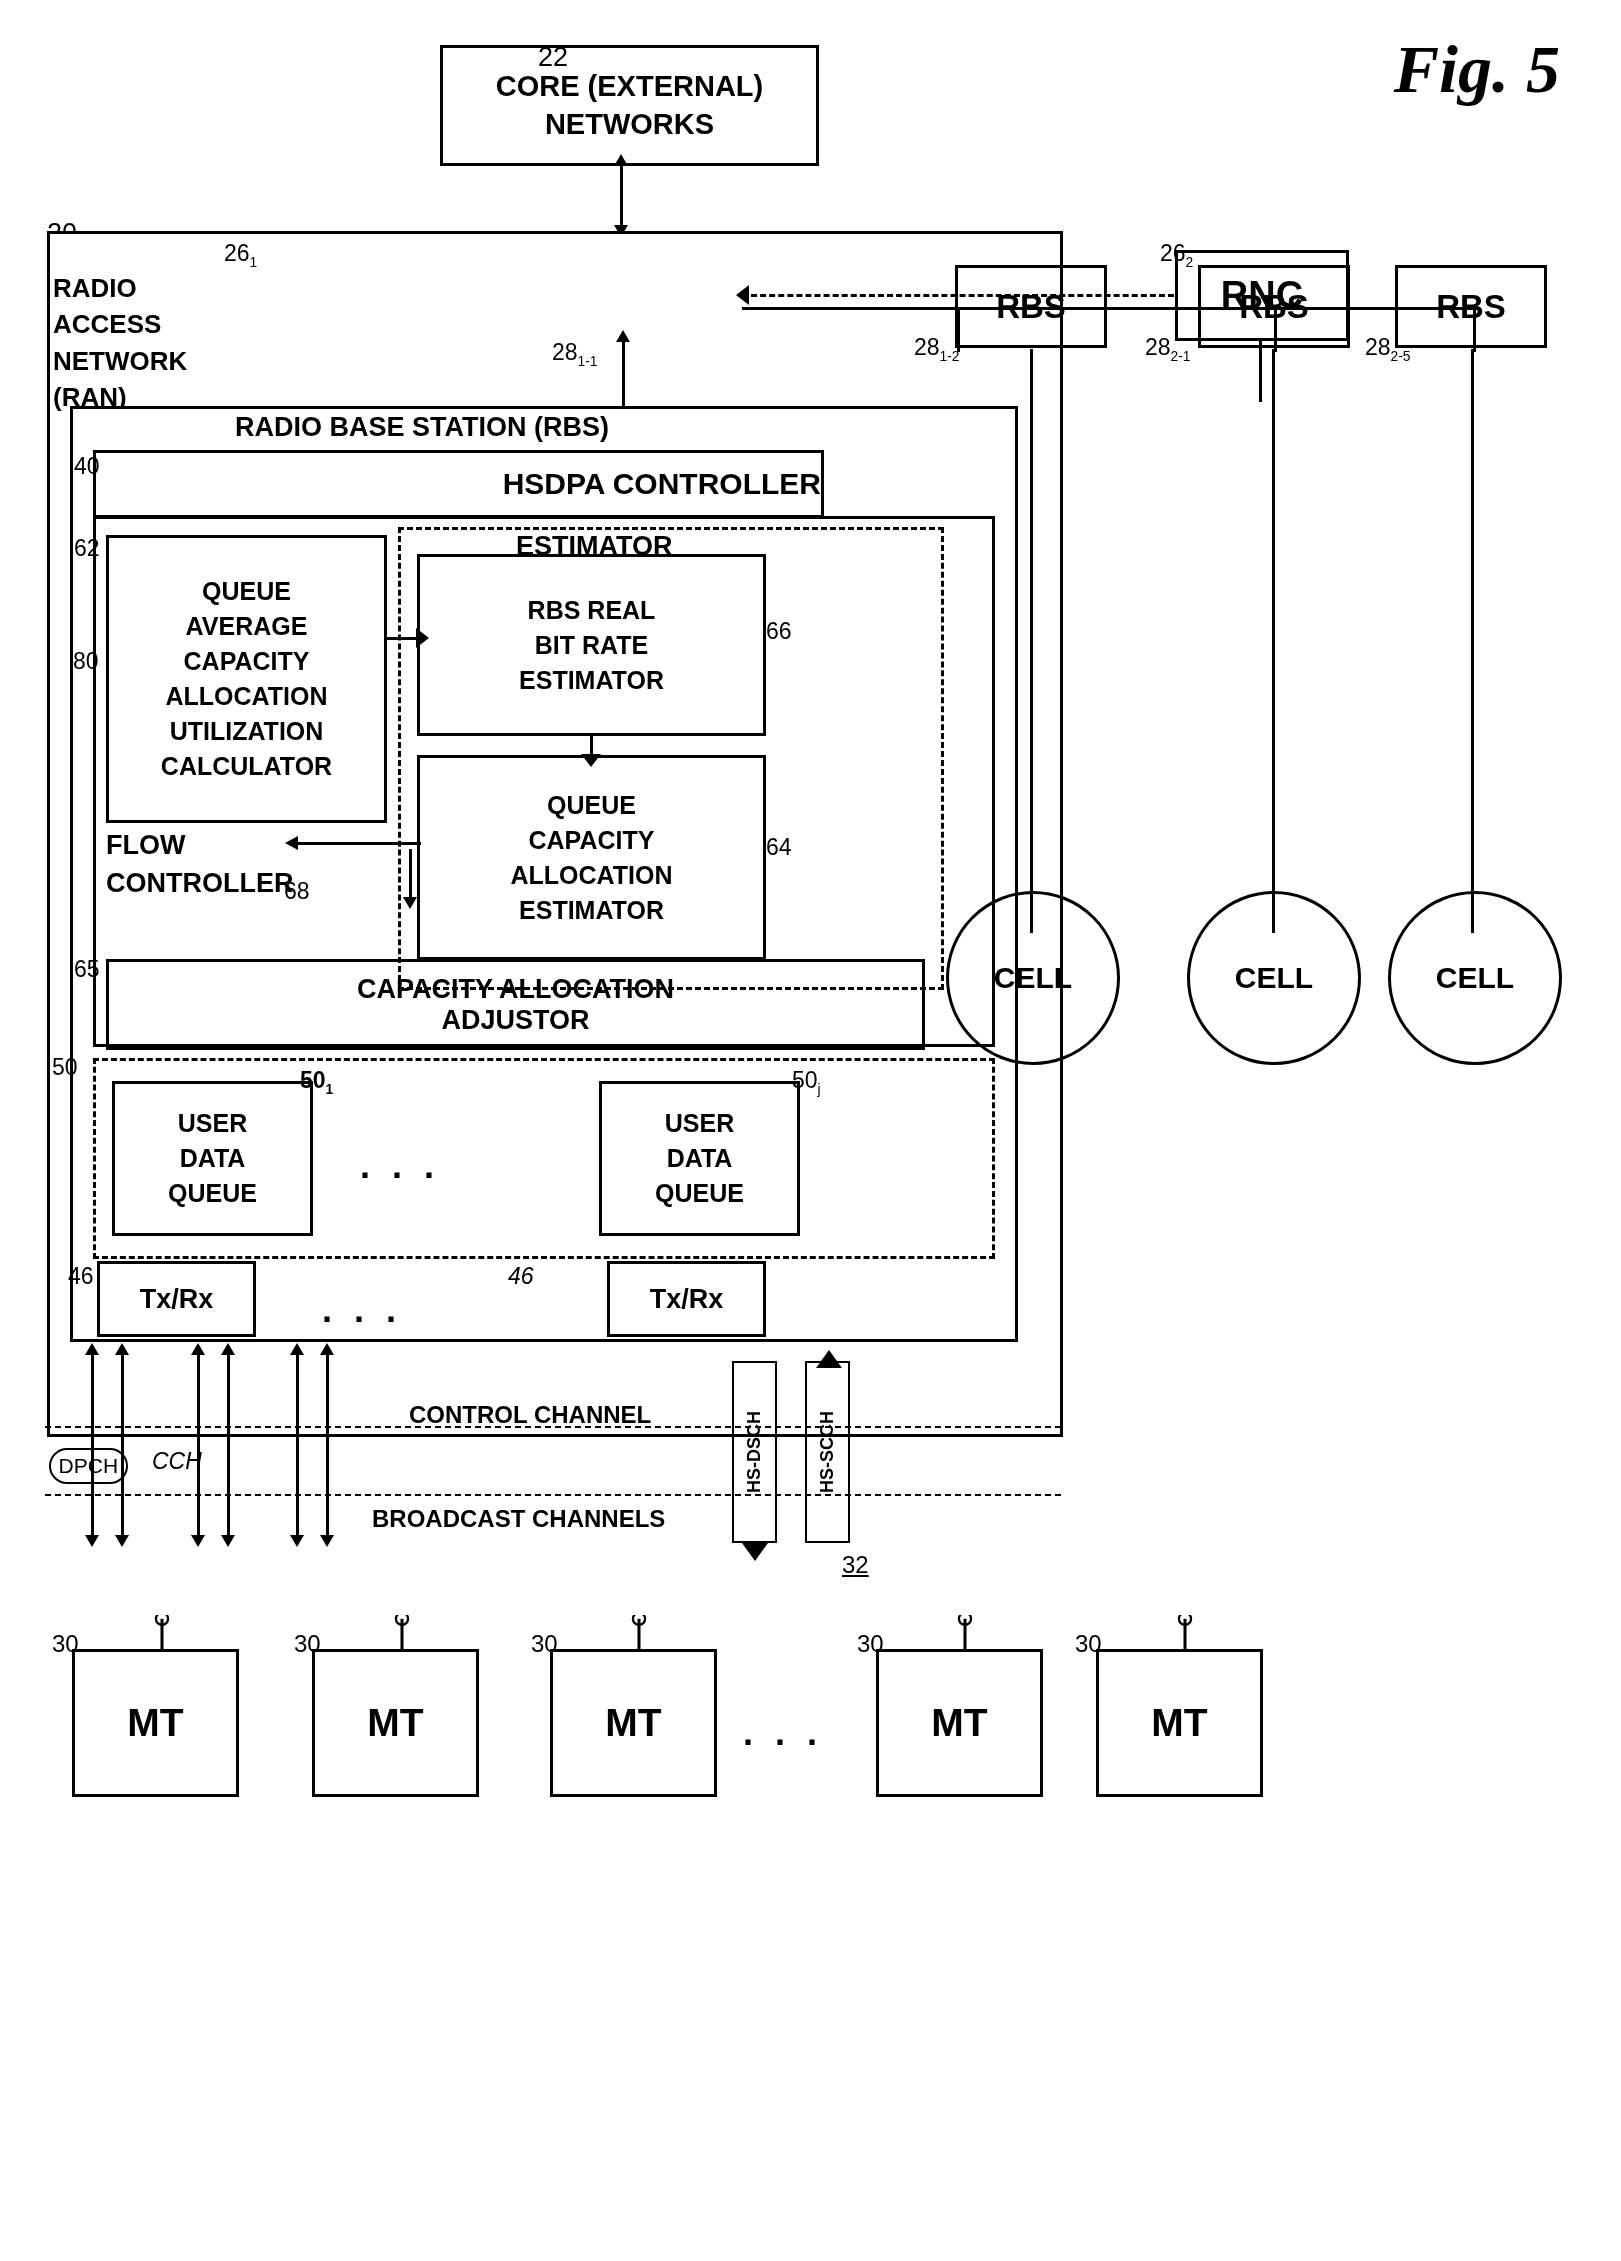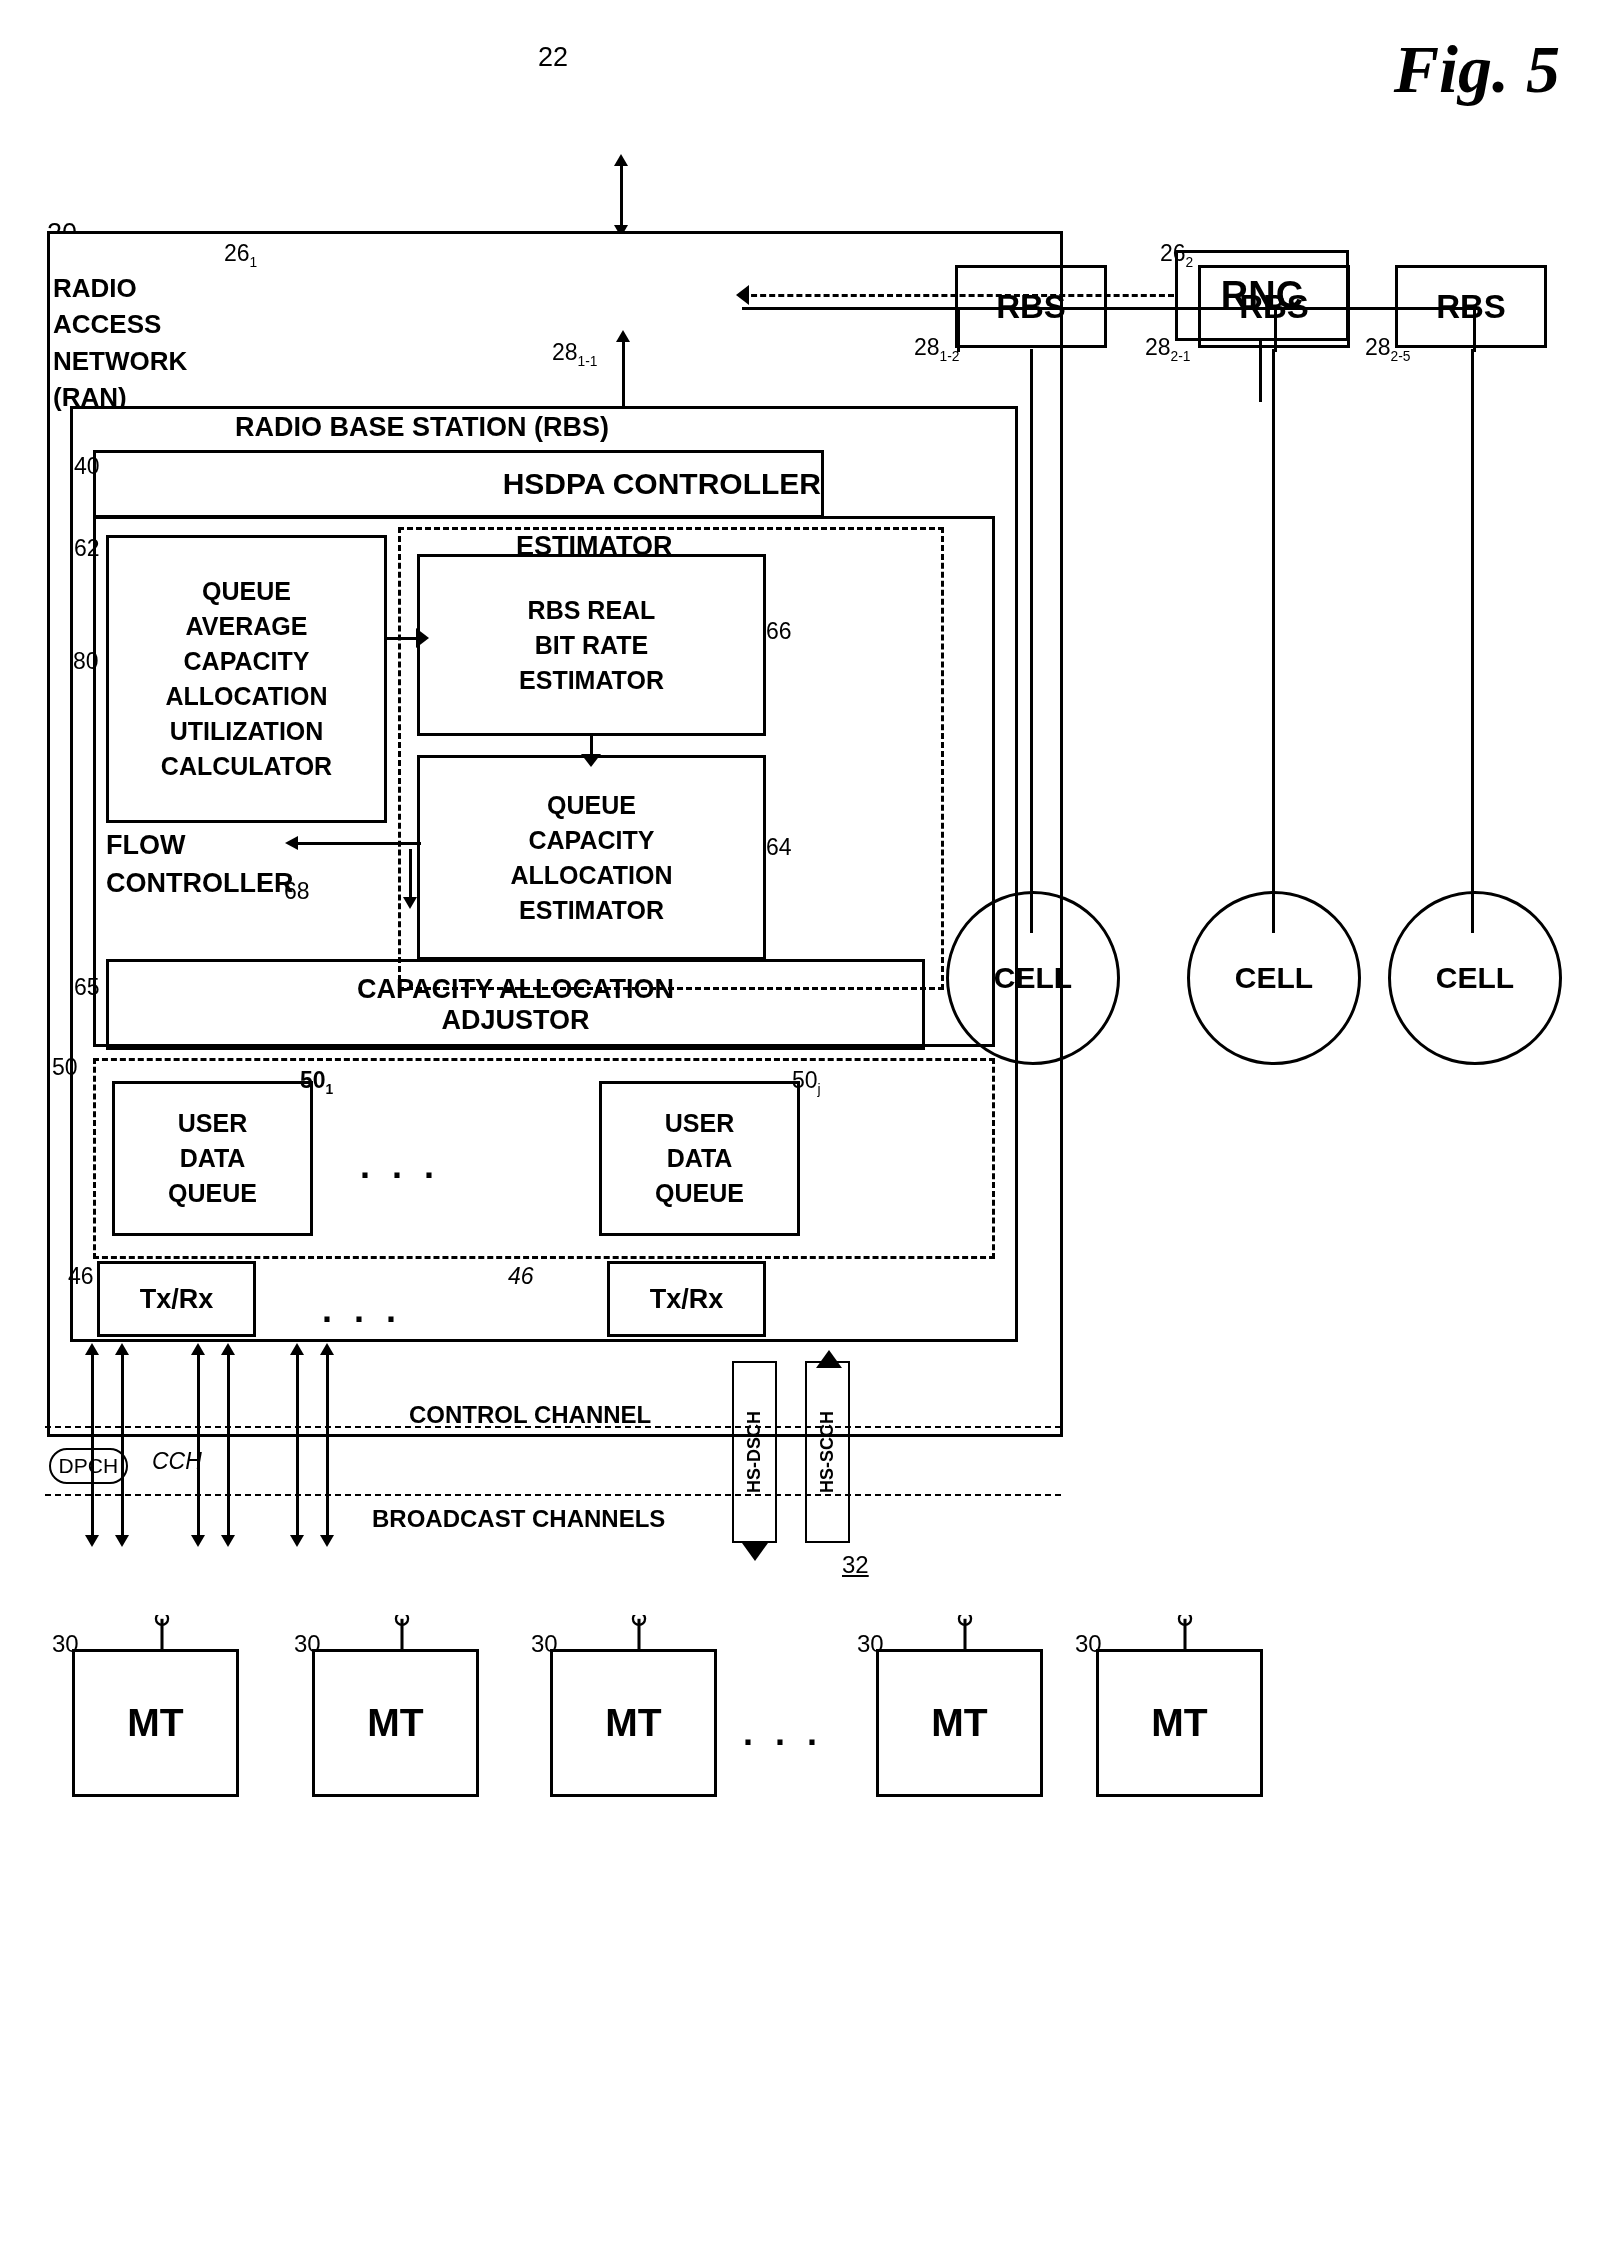--- a/index.html
+++ b/index.html
@@ -79,20 +79,23 @@
   </style>
 </head>
 <body>
 
 <div class="page">
 
   <div class="fig-title">Fig. 5</div>
 
   <div style="position:absolute;top:42px;left:538px;font-size:27px;">22</div>
 
+  <div class="core-networks-box">
+    <span>CORE (EXTERNAL)<br>NETWORKS</span>
+  </div>
 
   <div class="arrow-both" style="top:165px;left:620px;height:61px;"></div>
 
   <div style="position:absolute;top:218px;left:47px;font-size:27px;">20</div>
 
   <div style="position:absolute;top:231px;left:47px;width:1016px;height:1206px;border:3px solid #000;background:#fff;"></div>
 
   <div style="position:absolute;top:258px;left:53px;font-size:26px;font-weight:bold;line-height:1.4;margin-top:12px;">RADIO<br>ACCESS<br>NETWORK<br>(RAN)</div>
 
   <div style="position:absolute;top:240px;left:224px;font-size:23px;">26<sub>1</sub></div>
@@ -153,21 +156,21 @@
   <div style="position:absolute;top:637px;left:387px;width:30px;height:3px;background:#000;"></div>
   <div style="position:absolute;top:628px;left:416px;width:0;height:0;border-top:10.6px solid transparent;border-bottom:10.6px solid transparent;border-left:13.6px solid #000;"></div>
 
   <div style="position:absolute;top:736px;left:590px;width:3px;height:21px;background:#000;"></div>
   <div style="position:absolute;top:754px;left:581px;width:0;height:0;border-left:10.6px solid transparent;border-right:10.6px solid transparent;border-top:13.6px solid #000;"></div>
 
   <div style="position:absolute;top:827px;left:106px;font-size:27px;font-weight:bold;line-height:1.4;">FLOW<br>CONTROLLER</div>
 
   <div style="position:absolute;top:878px;left:284px;font-size:23px;">68</div>
 
-  <div style="position:absolute;top:956px;left:74px;font-size:23px;margin-top:18px;">65</div>
+  <div style="position:absolute;top:956px;left:74px;font-size:23px;">65</div>
 
   <div style="position:absolute;top:959px;left:106px;width:819px;height:91px;border:3px solid #000;display:flex;align-items:center;justify-content:center;font-size:27px;font-weight:bold;text-align:center;">
     <span>CAPACITY ALLOCATION<br>ADJUSTOR</span>
   </div>
 
   <div style="position:absolute;top:1054px;left:52px;font-size:23px;">50</div>
 
   <div style="position:absolute;top:1058px;left:93px;width:902px;height:201px;border:3px dashed #000;"></div>
 
   <div style="position:absolute;top:1081px;left:112px;width:201px;height:155px;border:3px solid #000;display:flex;align-items:center;justify-content:center;text-align:center;font-size:25px;font-weight:bold;line-height:1.4;">

